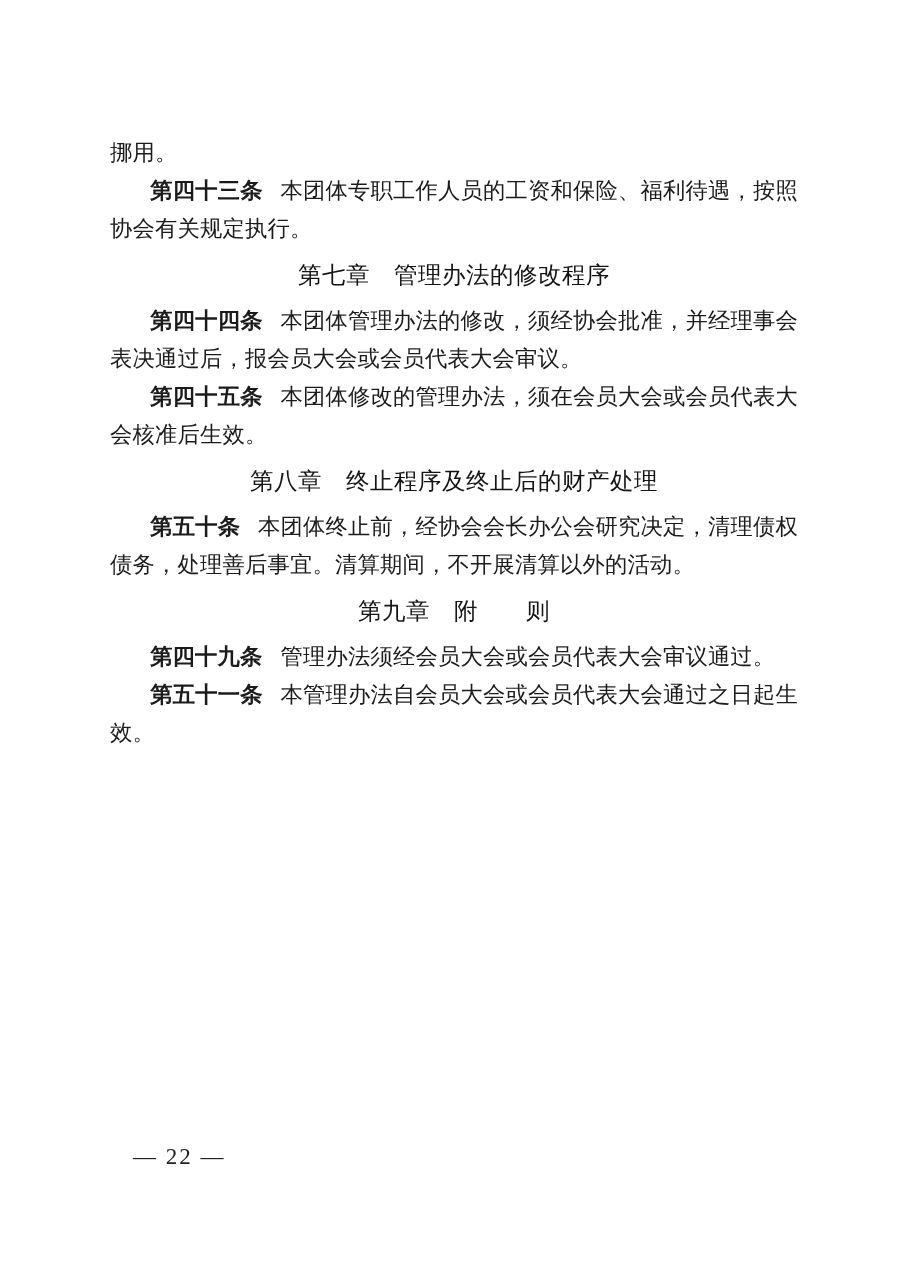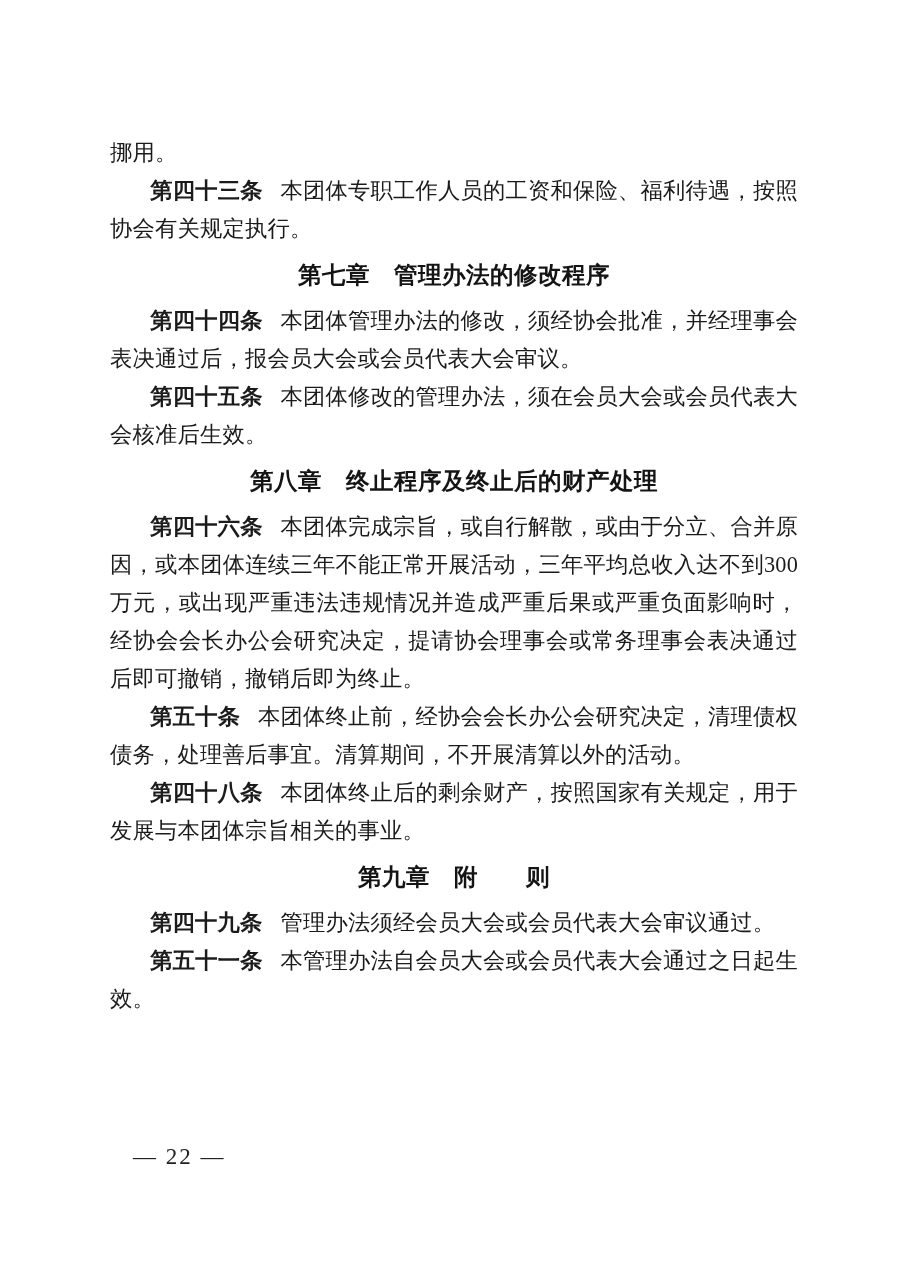--- a/index.html
+++ b/index.html
@@ -35,21 +35,21 @@
     text-indent: 1.8em;
   }
   .term {
     font-weight: bold;
     margin-right: 0.8em;
     margin-top: 12px;
   }
   .chapter {
     margin: 8px 0;
     font-family: "Liberation Sans", "DejaVu Sans", sans-serif;
-    font-weight: bold;
+    font-weight: normal;
     font-size: 23.5px;
     line-height: 38px;
     text-align: center;
     color: #141414;
     letter-spacing: 0.5px;
   }
   .footer {
     position: absolute;
     left: 133px;
     top: 1142px;
@@ -70,25 +70,23 @@
     <p class="para indent"><span class="term">第四十三条</span><span>本团体专职工作人员的工资和保险、福利待遇，按照协会有关规定执行。</span></p>
 
     <h2 class="chapter">第七章　管理办法的修改程序</h2>
 
     <p class="para indent"><span class="term">第四十四条</span><span>本团体管理办法的修改，须经协会批准，并经理事会表决通过后，报会员大会或会员代表大会审议。</span></p>
 
     <p class="para indent"><span class="term">第四十五条</span><span>本团体修改的管理办法，须在会员大会或会员代表大会核准后生效。</span></p>
 
     <h2 class="chapter">第八章　终止程序及终止后的财产处理</h2>
 
-    <p class="para indent"><span class="term">第四十六条</span><span>本团体完成宗旨，或自行解散，或由于分立、合并原因，或本团体连续三年不能正常开展活动，三年平均总收入达不到300 万元，或出现严重违法违规情况并造成严重后果或严重负面影响时，经协会会长办公会研究决定，提请协会理事会或常务理事会表决通过后即可撤销，撤销后即为终止。</span></p>
 
     <p class="para indent"><span class="term">第五十条</span><span>本团体终止前，经协会会长办公会研究决定，清理债权债务，处理善后事宜。清算期间，不开展清算以外的活动。</span></p>
 
-    <p class="para indent"><span class="term">第四十八条</span><span>本团体终止后的剩余财产，按照国家有关规定，用于发展与本团体宗旨相关的事业。</span></p>
 
     <h2 class="chapter">第九章　附　　则</h2>
 
     <p class="para indent"><span class="term">第四十九条</span><span>管理办法须经会员大会或会员代表大会审议通过。</span></p>
 
 
     <p class="para indent"><span class="term">第五十一条</span><span>本管理办法自会员大会或会员代表大会通过之日起生效。</span></p>
 
   </div>
 

